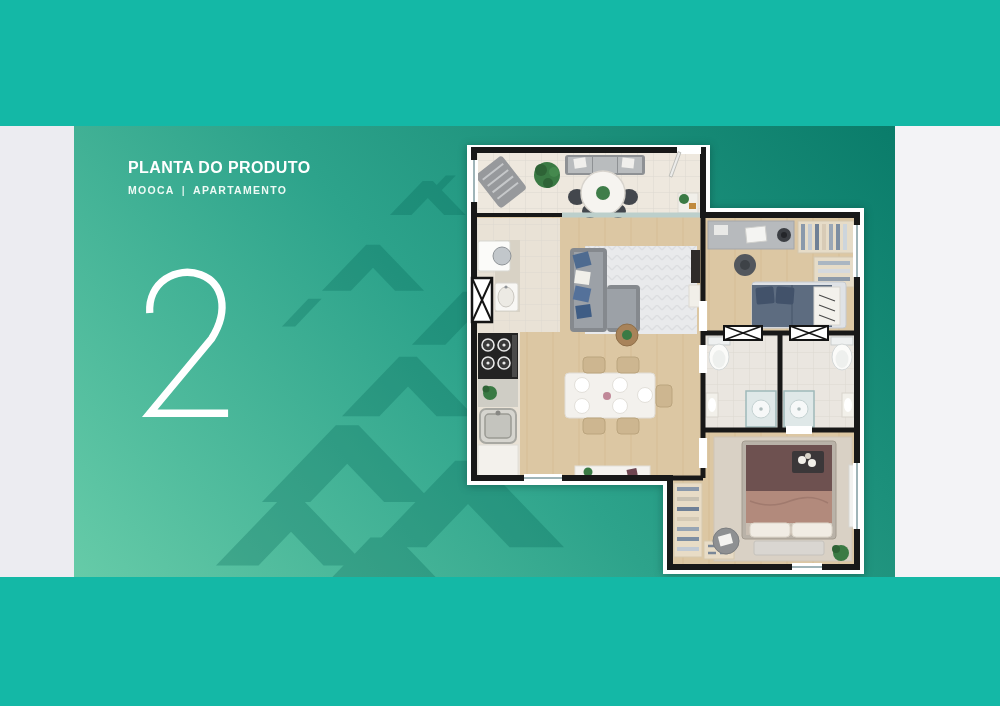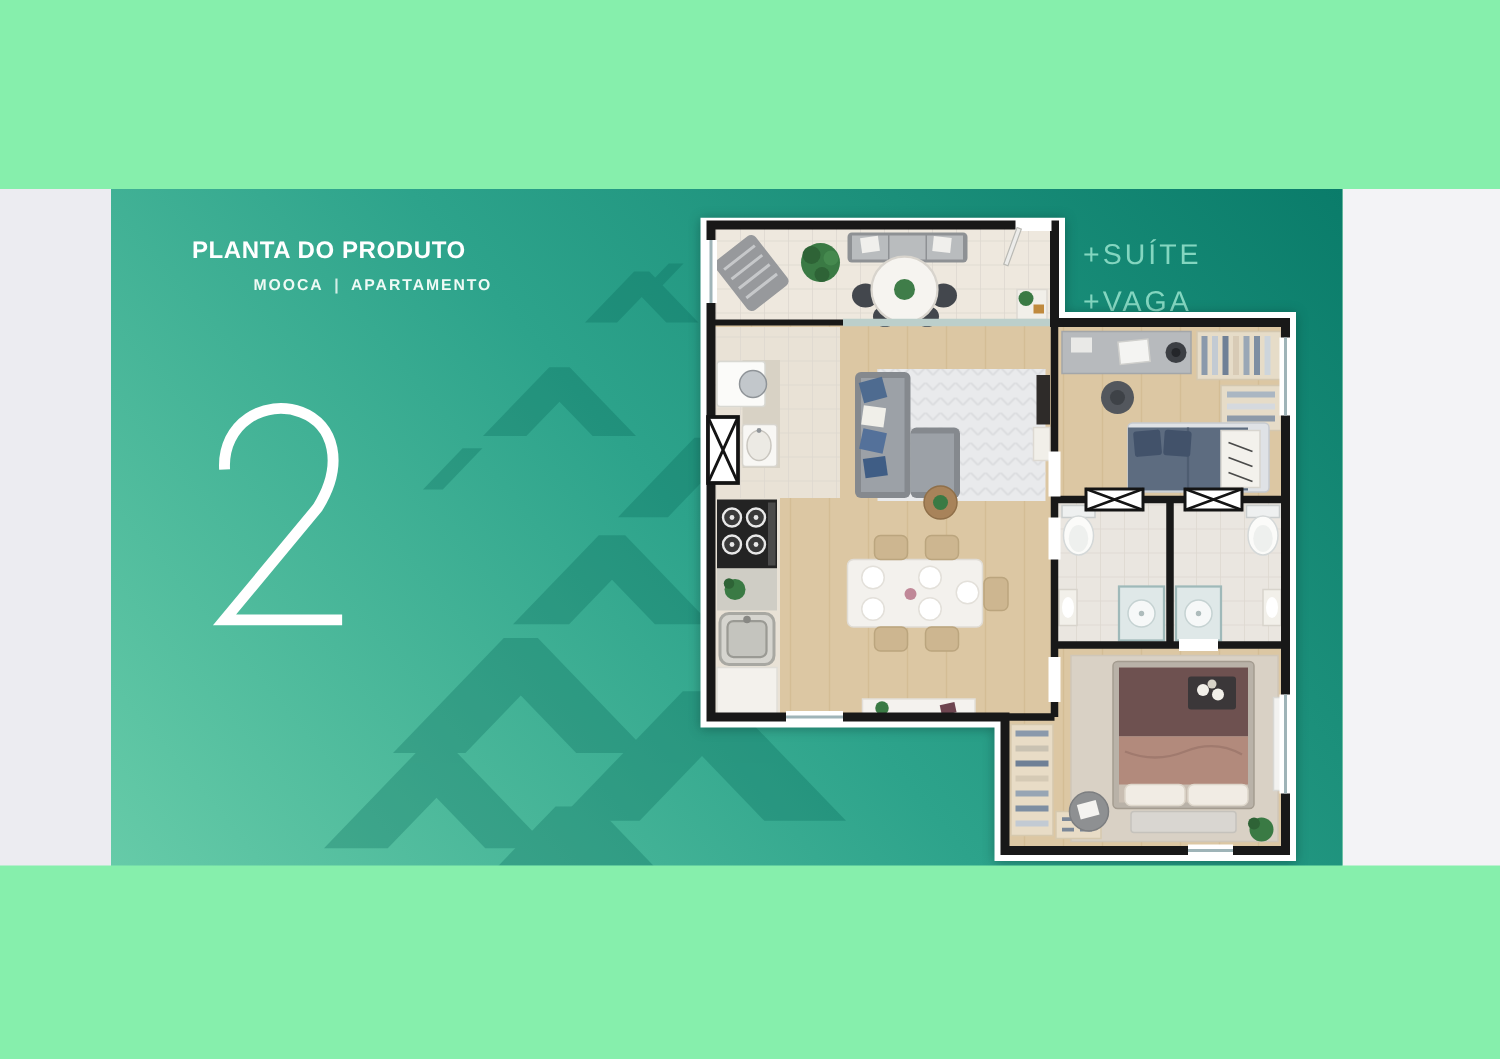--- a/index.html
+++ b/index.html
@@ -1,25 +1,25 @@
 <!DOCTYPE html>
 <html><head>
 <meta charset="utf-8">
 <style>
   html,body{margin:0;padding:0;background:#ffffff;}
-  .page{position:relative;width:1000px;height:706px;overflow:hidden;background:#86efac;
+  .page{position:relative;width:1000px;height:706px;overflow:hidden;background:#14b8a6;
         font-family:"Liberation Sans",sans-serif;}
   .band-left{position:absolute;left:0;top:126px;width:74px;height:451px;background:#ececf1;}
   .band-right{position:absolute;left:895px;top:126px;width:105px;height:451px;background:#f3f3f6;}
   .card{position:absolute;left:74px;top:126px;width:821px;height:451px;overflow:hidden;
         background:linear-gradient(50deg,#66cba8 0%,#2da38b 48%,#0a7c6a 100%);}
   .chevrons{position:absolute;left:0;top:0;width:821px;height:451px;}
   .card-header{position:absolute;left:54px;top:33px;color:#ffffff;}
   .card-title{font-size:16px;font-weight:bold;letter-spacing:.4px;}
-  .card-subtitle{margin-top:7px;font-size:10.5px;font-weight:bold;letter-spacing:1.3px;color:#eefaf5;margin-left:41px;}
+  .card-subtitle{margin-top:7px;font-size:10.5px;font-weight:bold;letter-spacing:1.3px;color:#eefaf5;}
   .card-subtitle .divider{margin:0 7px;opacity:.85;}
   .number-block{position:absolute;left:52px;top:136px;width:124px;text-align:center;}
   .two-glyph{width:112px;height:164px;display:block;margin:0 auto;}
   .dorm-label{margin-top:2px;font-size:29px;letter-spacing:2.5px;color:rgba(255,255,255,.78);
               line-height:36px;font-weight:normal;}
   .features{position:absolute;left:648px;top:29px;font-size:19px;letter-spacing:2px;
             color:#84d6c0;line-height:31px;font-weight:normal;}
   .floor-plan{position:absolute;left:388px;top:19px;width:406px;height:429px;}
   .floor-plan svg{filter:drop-shadow(0 1px 4px rgba(0,30,25,.35));}
   .visually-hidden{position:absolute;width:1px;height:1px;overflow:hidden;clip:rect(0 0 0 0);white-space:nowrap;}
@@ -78,24 +78,20 @@
 
     <div class="number-block">
       <span class="visually-hidden">2</span>
       <svg class="two-glyph" viewBox="0 0 120 180">
         <path d="M18,56 C16,22 48,4 74,14 C98,23 106,52 86,84 L18,166 H104" fill="none" stroke="#ffffff" stroke-width="8" stroke-linecap="butt" stroke-linejoin="miter"></path>
       </svg>
       <div class="dorm-label">
       </div>
     </div>
 
-    <div class="features">
-      <div>+SUÍTE</div>
-      <div>+VAGA</div>
-    </div>
 
     <div class="floor-plan">
       <svg viewBox="0 0 406 429" width="406" height="429">
         <defs>
           <pattern id="hb" width="10" height="10" patternUnits="userSpaceOnUse">
             <path d="M0,5 L5,0 M5,0 L10,5" stroke="#dcdde0" stroke-width="1.4" fill="none"></path>
           </pattern>
           <pattern id="tile16" width="16" height="16" patternUnits="userSpaceOnUse">
             <path d="M16,0 V16 M0,16 H16" stroke="#ddd8d0" stroke-width="1" fill="none"></path>
           </pattern>

